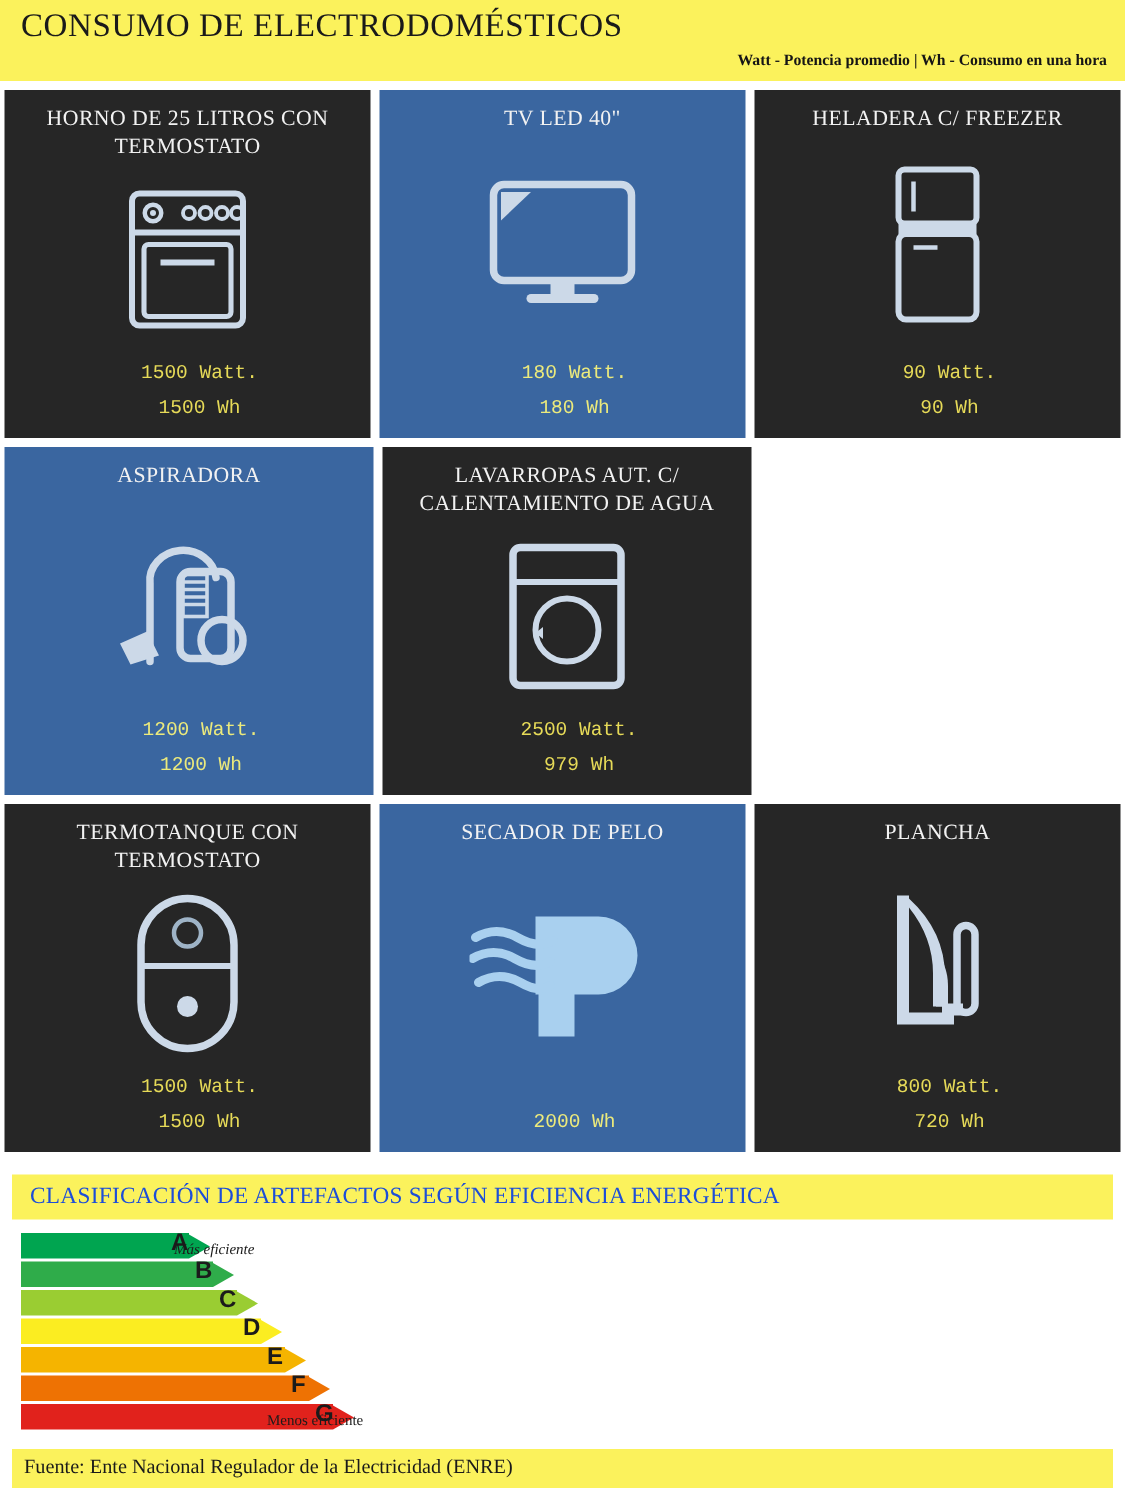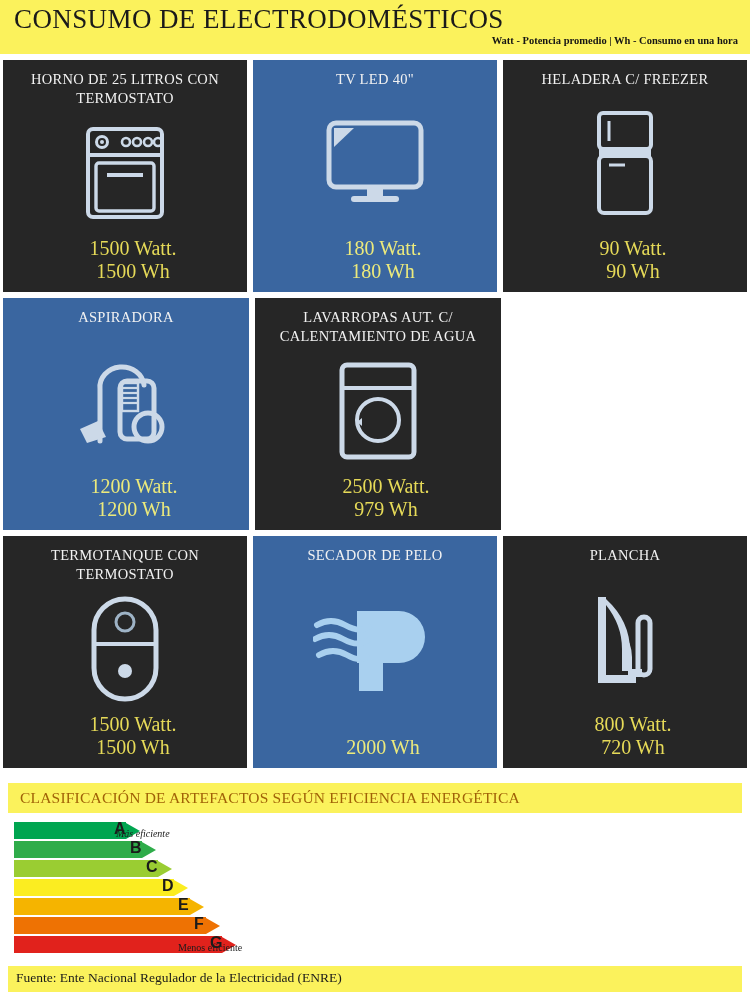--- a/index.html
+++ b/index.html
@@ -18,21 +18,21 @@
   
   .header-band {
     position: absolute;
     left: 0; top: 0;
     width: 750px; height: 54px;
     background: #fbf25c;
   }
   .header-title {
     position: absolute;
     left: 14px; top: 4px;
-    font-size: 27px;
+    font-size: 22px;
     letter-spacing: 0.4px;
     color: #1a1a1a;
     font-family: "Liberation Serif", serif;
   }
   .header-legend {
     position: absolute;
     right: 12px; top: 35px;
     font-size: 10.5px;
     font-weight: bold;
     color: #151515;
@@ -83,40 +83,40 @@
     width: 100%;
   }
   .card-icon svg { display: block; }
 
   .card-values {
     width: 100%;
     text-align: center;
     margin-bottom: 9px;
   }
   .val {
-    font-size: 20px;
+    font-size: 13px;
     line-height: 23px;
-    font-family: Liberation Serif, serif;
+    font-family: Liberation Mono, monospace;
     padding-left: 16px;
   }
   .card.dark .val { color: #e6da58; }
   .card.blue .val { color: #ecea7c; }
 
   
   .eff-band {
     position: absolute;
     left: 8px; top: 783px;
     width: 734px; height: 30px;
     background: #fbf25c;
   }
   .eff-title {
     position: absolute;
     left: 12px; top: 5px;
     font-size: 15.5px;
-    color: #a16207;
+    color: #1d4ed8;
     letter-spacing: 0.2px;
     font-family: "Liberation Serif", serif;
     white-space: nowrap;
   }
 
   .eff-chart {
     position: absolute;
     left: 14px; top: 822px;
     width: 250px; height: 136px;
   }

